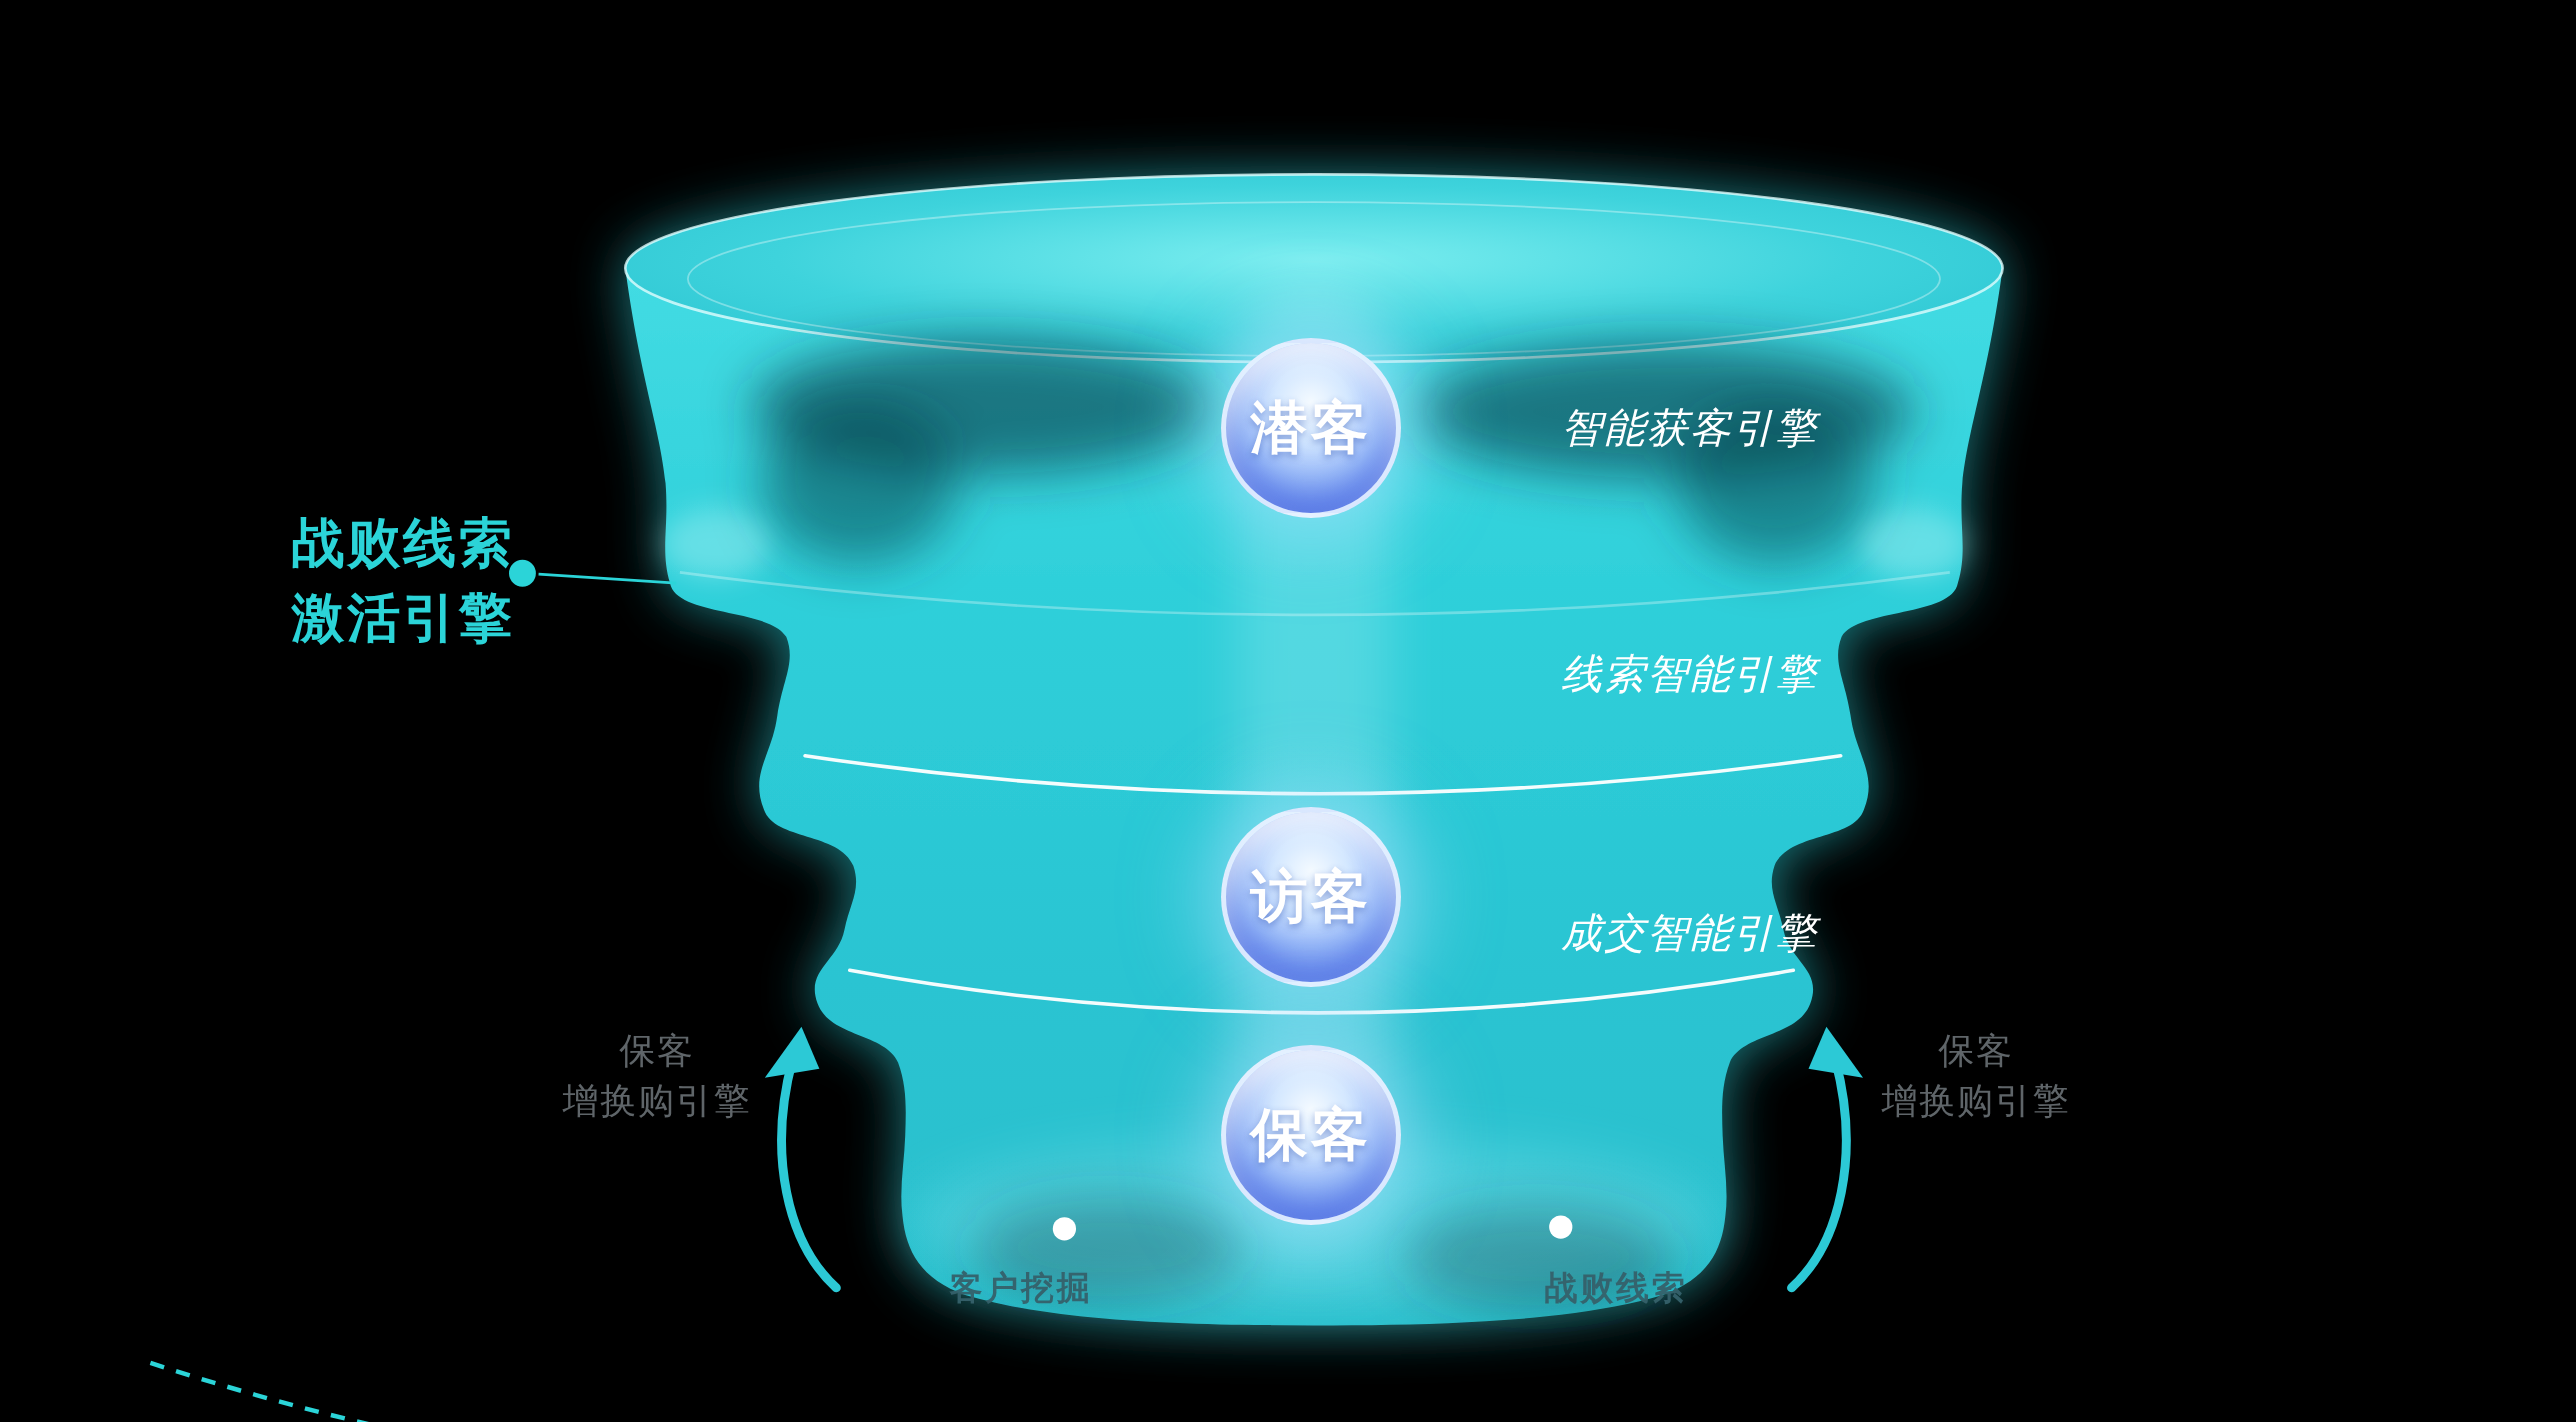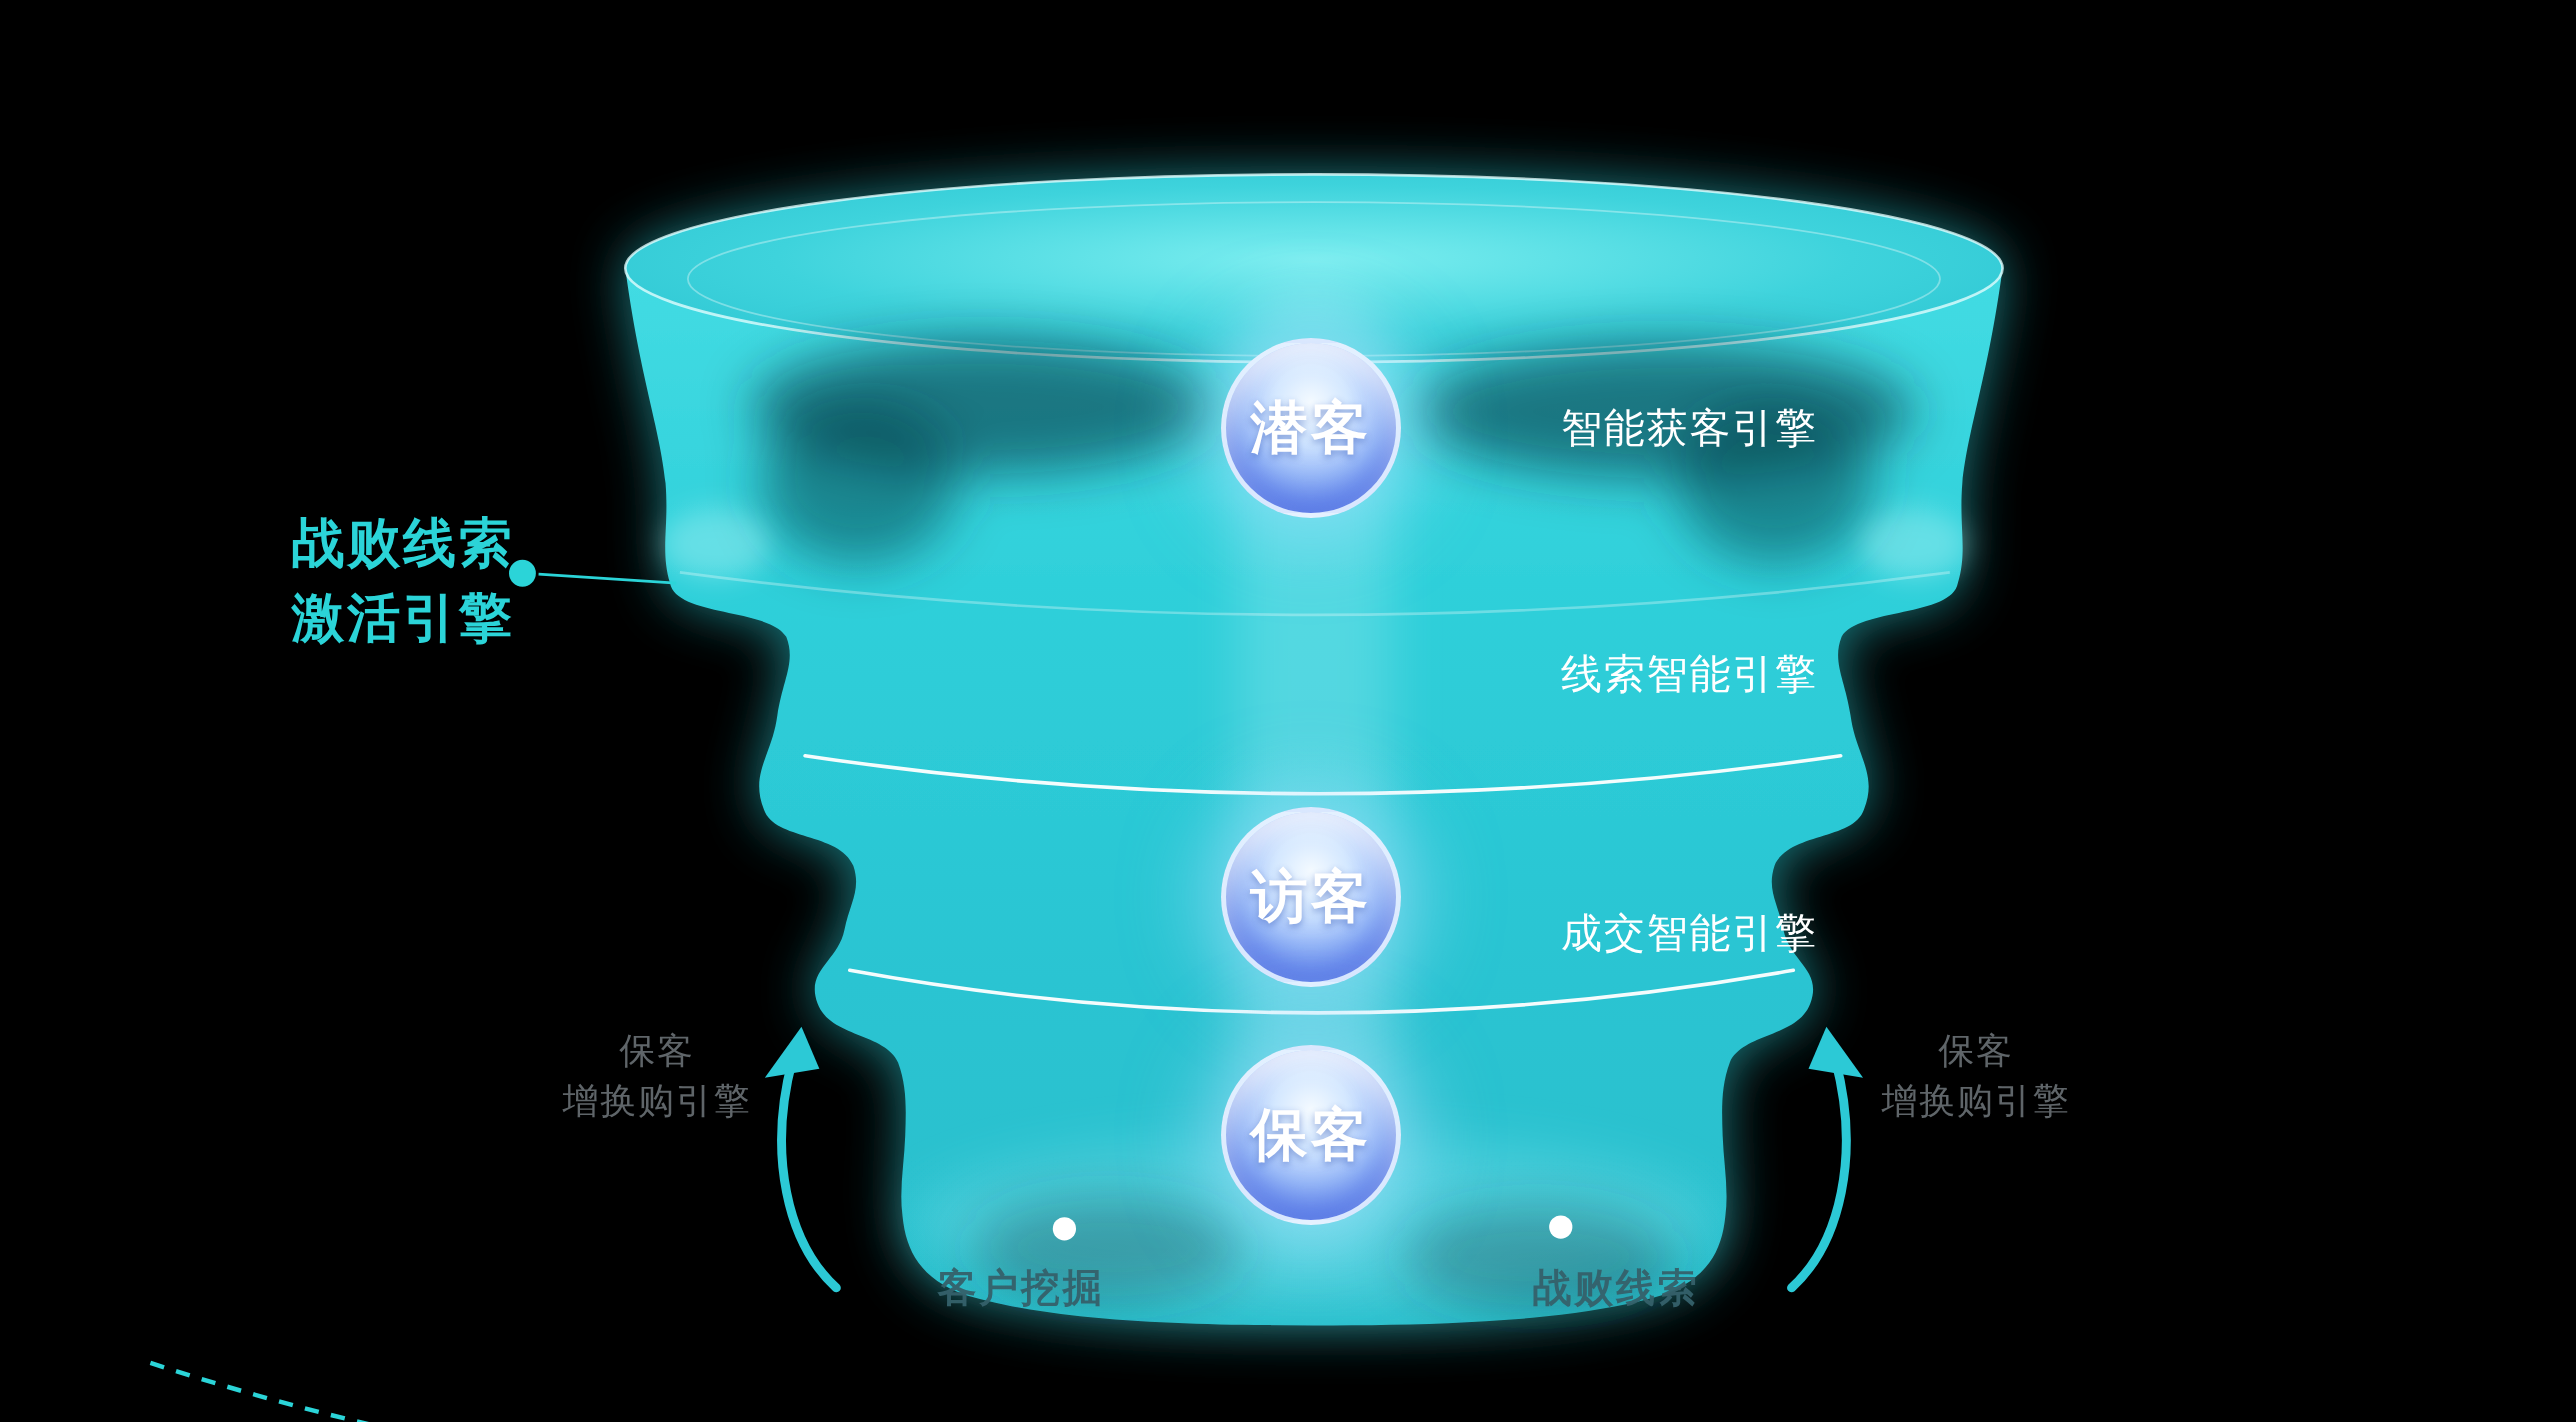--- a/index.html
+++ b/index.html
@@ -30,20 +30,21 @@
   .badge-1 { left:1311px; top:428px; }
   .badge-2 { left:1311px; top:674px; }
   .badge-3 { left:1311px; top:897px; }
   .badge-4 { left:1311px; top:1135px; }
 
   
   .engine-label {
     position:absolute; left:1561px; transform:translateY(-50%);
     color:#ffffff; font-size:41px; font-weight:500; letter-spacing:1.8px;
     white-space:nowrap;
+    font-style:italic;
   }
   .engine-1 { top:428px; }
   .engine-2 { top:674px; }
   .engine-3 { top:933px; }
 
   
   .callout {
     position:absolute; left:403px; top:580px; transform:translate(-50%,-50%);
     color:#2bd4d8; font-size:53px; font-weight:700; text-align:center;
     line-height:1.42; letter-spacing:2.7px; white-space:nowrap;
@@ -54,21 +55,21 @@
     position:absolute; transform:translate(-50%,-50%);
     color:#5f6569; font-size:36px; font-weight:500; text-align:center;
     line-height:1.40; letter-spacing:1.8px; white-space:nowrap;
   }
   .retention-left  { left:657px;  top:1076px; }
   .retention-right { left:1976px; top:1076px; }
 
   
   .bottom-label {
     position:absolute; transform:translate(-50%,-50%);
-    color:#35616b; font-size:39px; font-weight:700; letter-spacing:2.7px;
+    color:#35616b; font-size:33px; font-weight:700; letter-spacing:2.7px;
     white-space:nowrap; opacity:0.95;
   }
   .bottom-mining  { left:1021px; top:1288px; }
   .bottom-insight { left:1616px; top:1288px; }
 </style>
 </head>
 <body>
 
 <div class="canvas">
 

